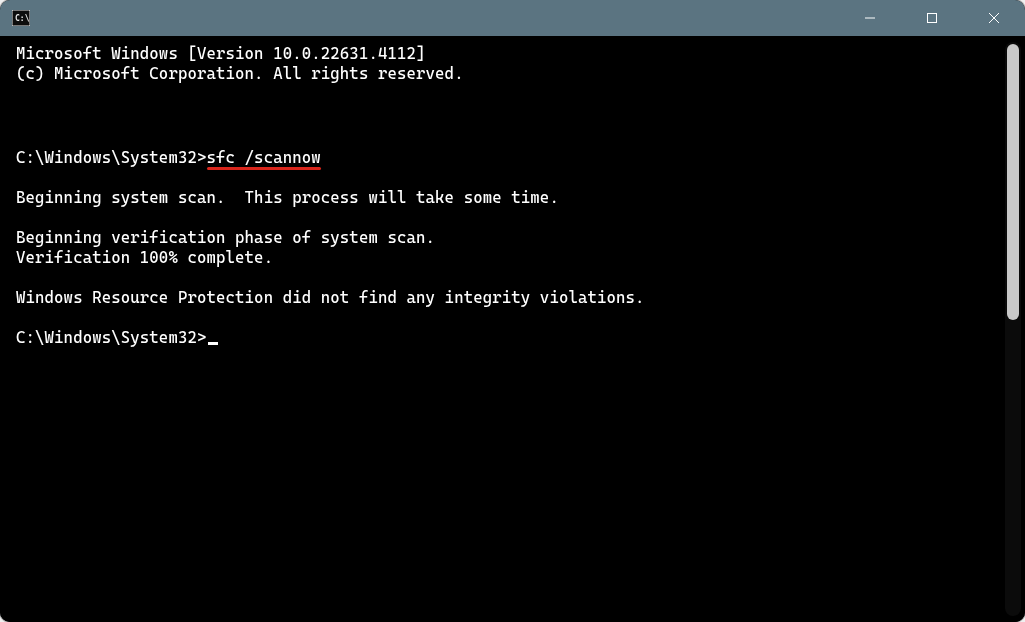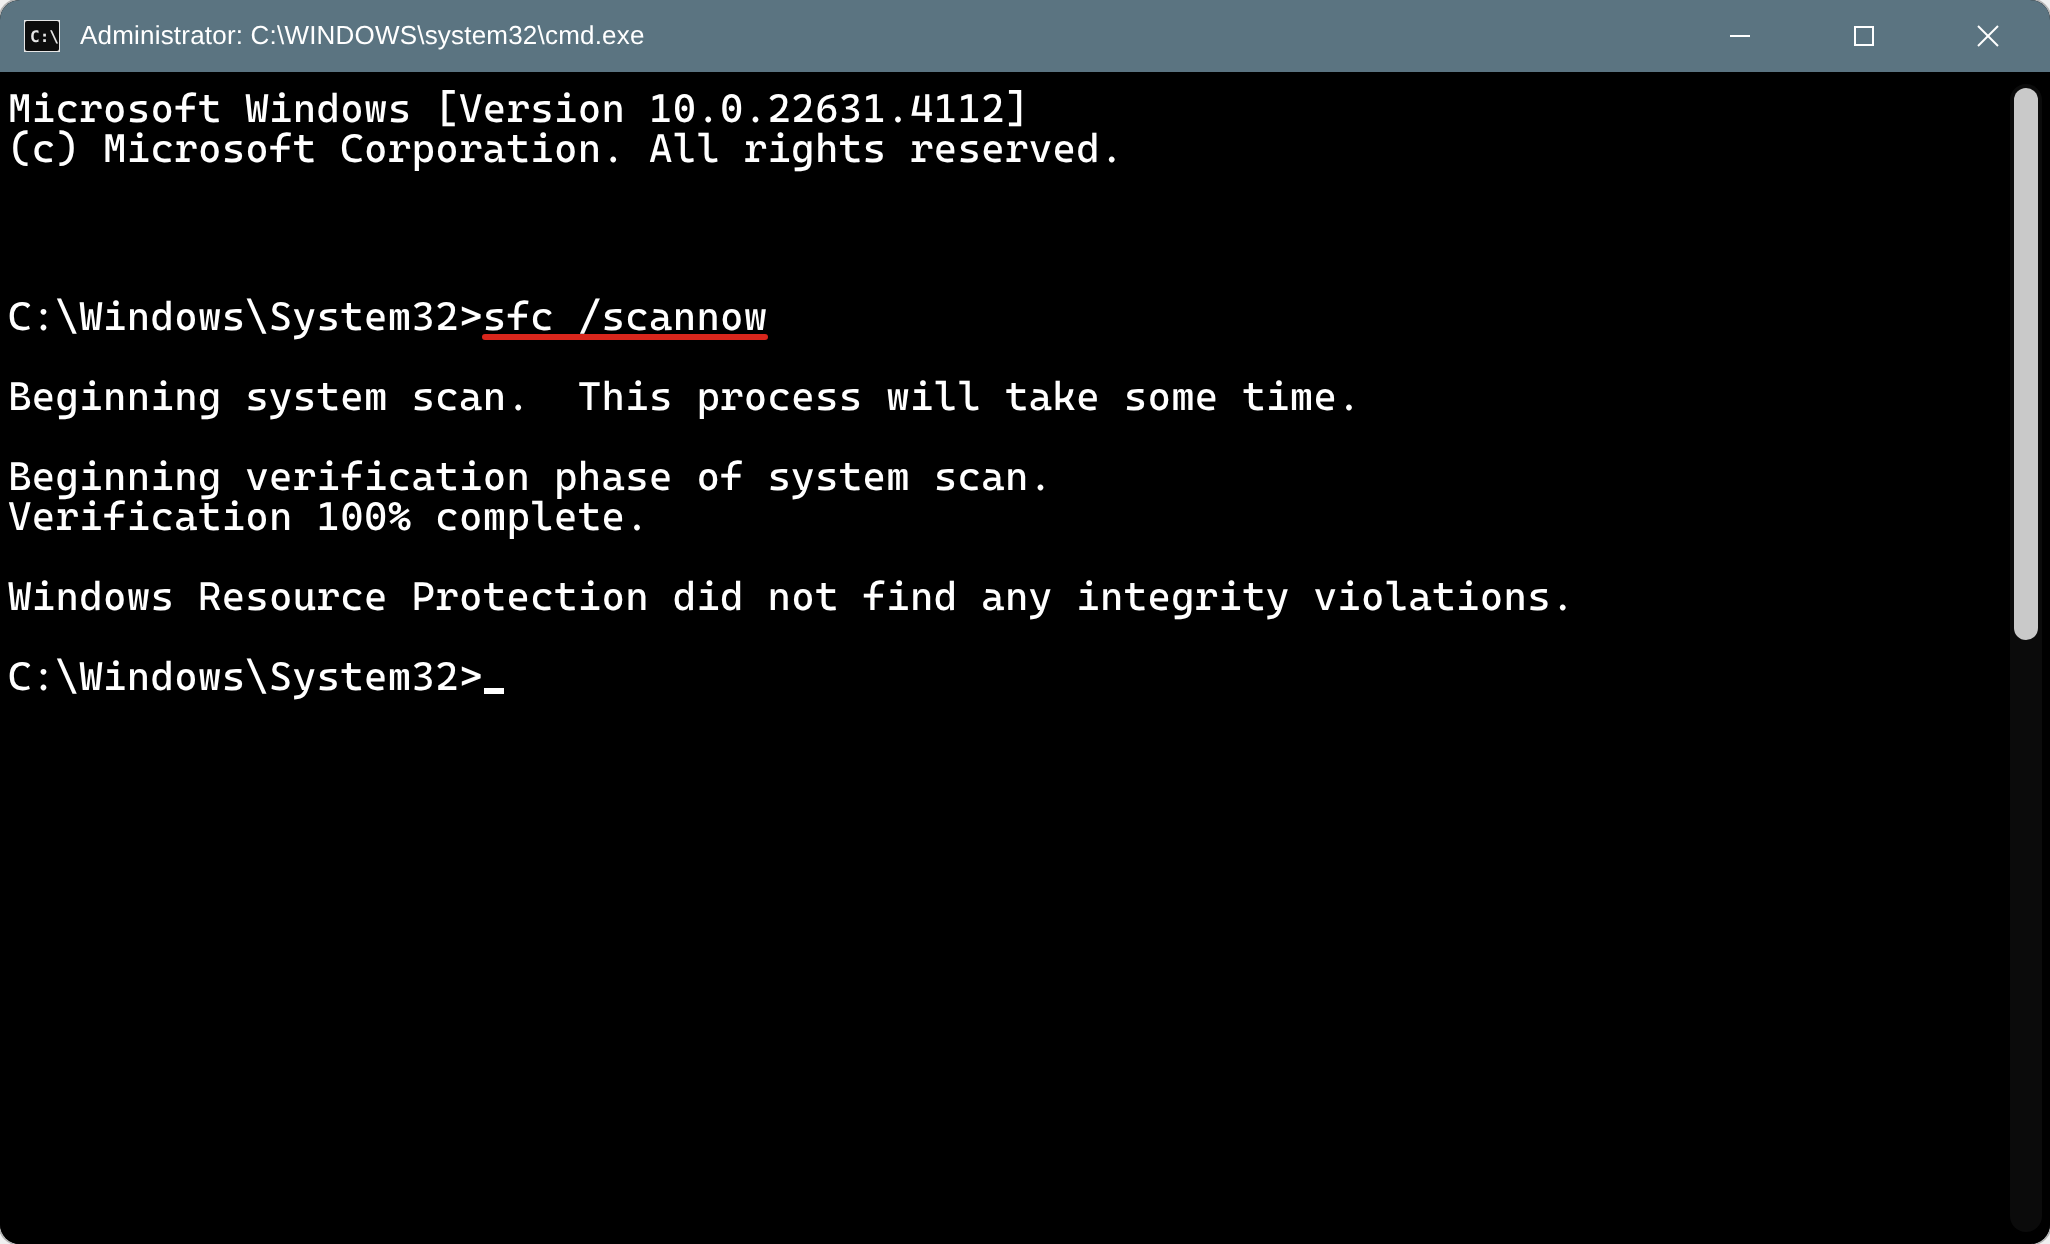--- a/index.html
+++ b/index.html
@@ -52,24 +52,24 @@
   }
   .win-btn svg{stroke:currentColor;}
   
   .term-wrap{
     position:relative;flex:1 1 auto;
     background:var(--term-bg);
     display:flex;
   }
   .term{
     flex:1 1 auto;
-    padding:8px 10px 10px 4px;
+    padding:8px 10px 10px 16px;
     color:var(--term-fg);
     font-family:Consolas,"Cascadia Mono","Courier New",monospace;
-    font-size:20px;
+    font-size:16px;
     line-height:20px;
     white-space:pre;
     letter-spacing:.15px;
   }
   .line{display:block;min-height:20px;}
   .underline-cmd{
     position:relative;display:inline-block;margin-top:44px;
   }
   .underline-cmd::after{
     content:"";position:absolute;left:0;right:0;bottom:-2px;height:3px;
@@ -97,21 +97,20 @@
 <div class="window">
 
   <div class="titlebar">
     <div class="titlebar-left">
       <span class="app-icon">
         <svg viewBox="0 0 18 16" width="18" height="16">
           <rect x="0" y="0" width="18" height="16" rx="1.5" fill="#0d0d0d" stroke="#e6e6e6" stroke-width="1"></rect>
           <text x="3" y="11" font-family="Consolas,monospace" font-size="8" fill="#e6e6e6" font-weight="600">C:\</text>
         </svg>
       </span>
-      <span class="title-text">Administrator: C:\WINDOWS\system32\cmd.exe</span>
     </div>
     <div class="win-controls">
       <div class="win-btn" title="Minimize">
         <svg width="12" height="12" viewBox="0 0 12 12" fill="none" stroke-width="1">
             <line x1="1" y1="6" x2="11" y2="6"></line>
           </svg>
       </div>
       <div class="win-btn" title="Maximize">
         <svg width="12" height="12" viewBox="0 0 12 12" fill="none" stroke-width="1">
             <rect x="1.5" y="1.5" width="9" height="9"></rect>

